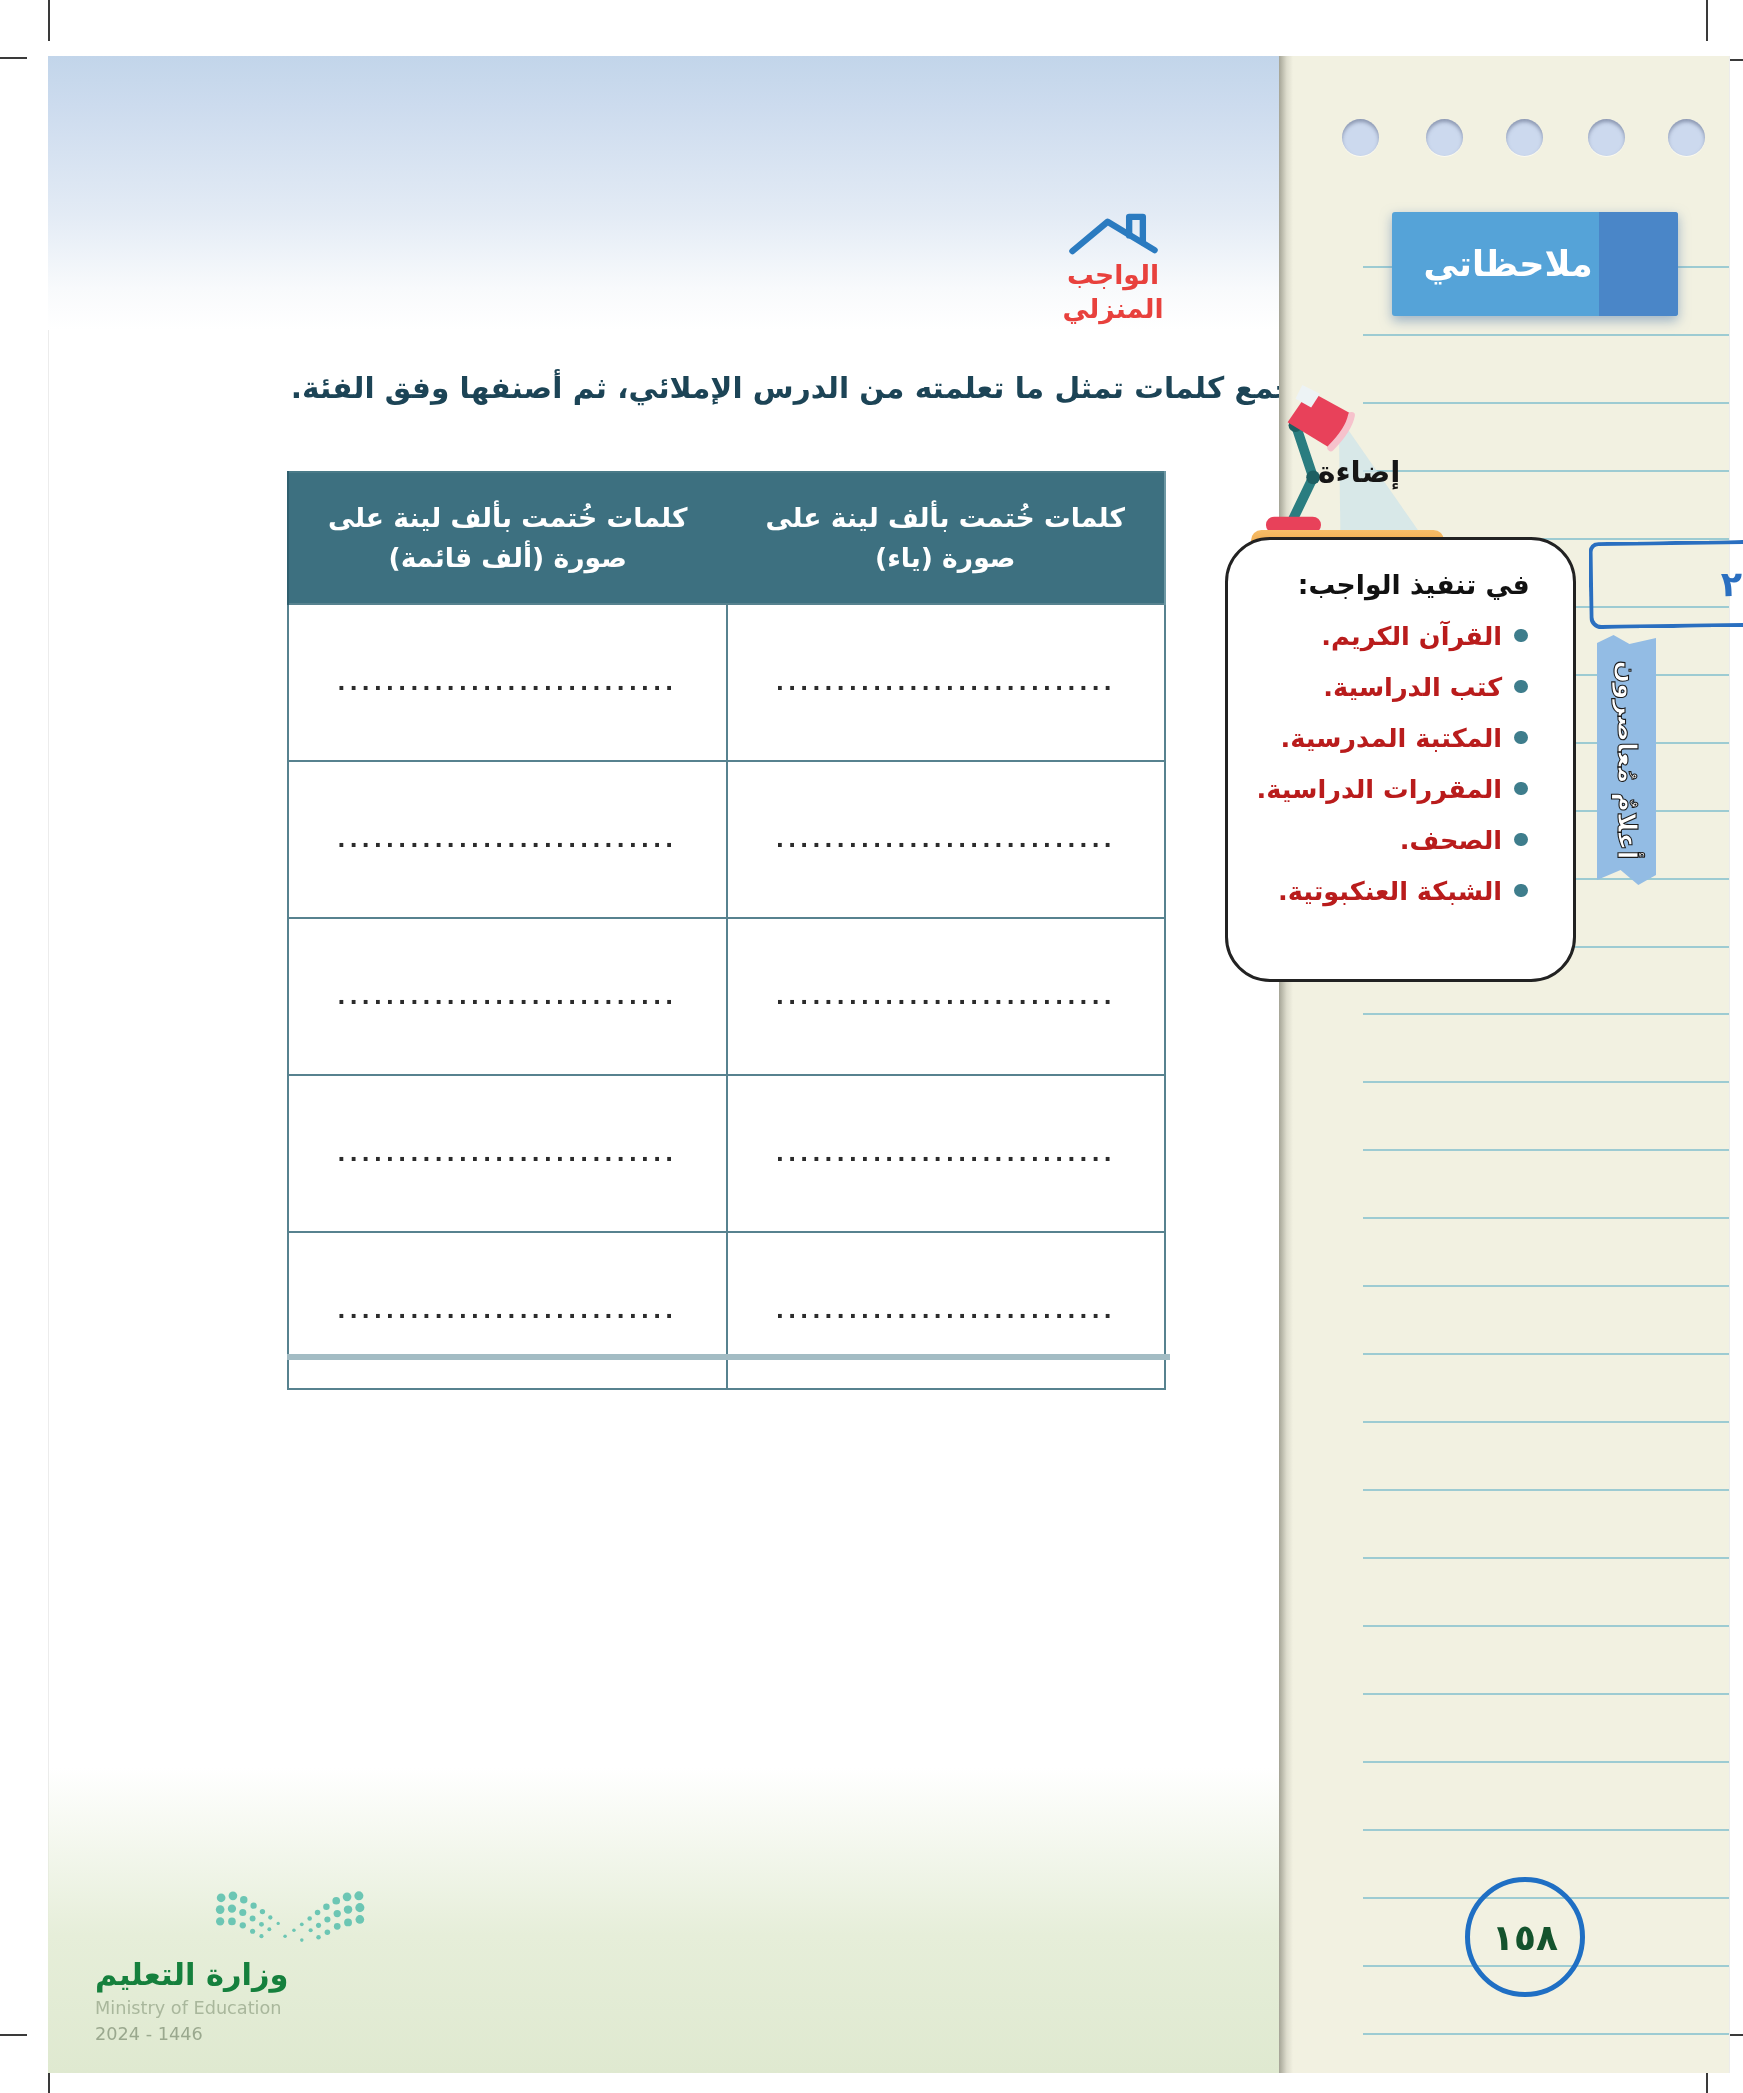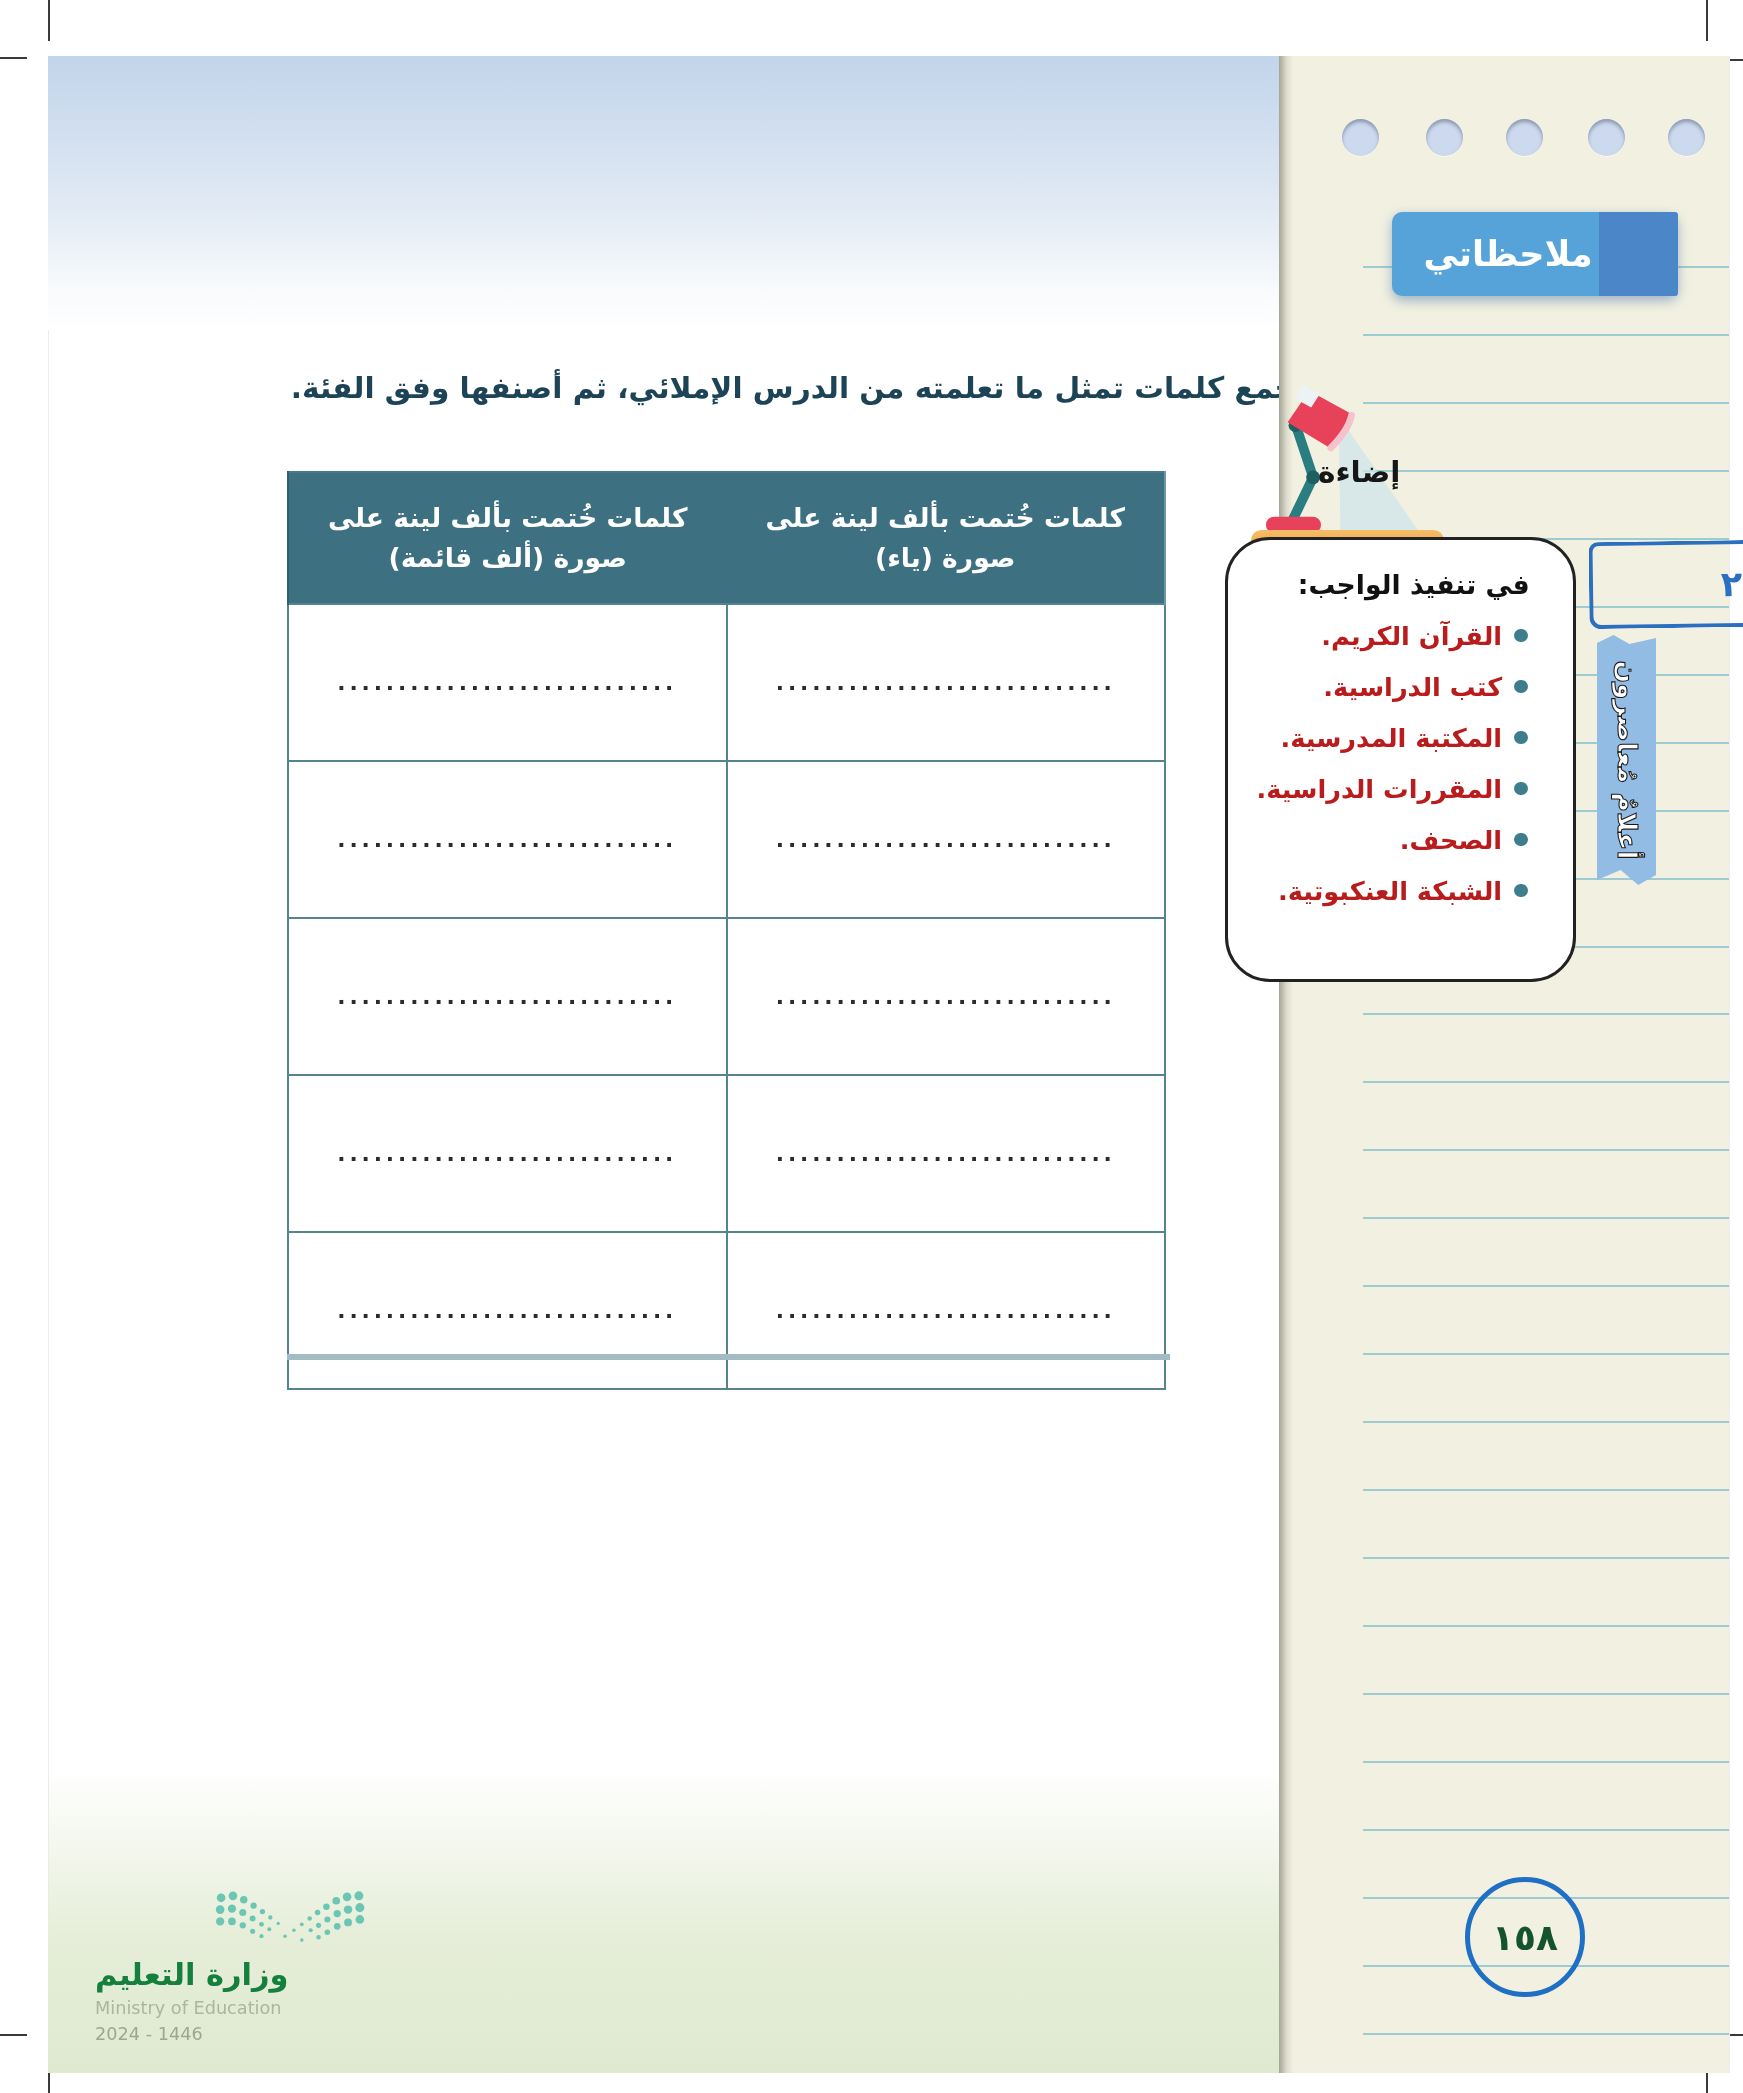--- a/index.html
+++ b/index.html
@@ -48,22 +48,22 @@
 
   
   .sidebar{position:absolute;left:1231px;top:0;width:450px;height:2017px;background:#f2f1e1;}
   .sidebar .spine{position:absolute;left:0;top:0;bottom:0;width:13.8px;
         background:linear-gradient(90deg,rgba(70,70,58,0.45),rgba(70,70,58,0.12) 55%,rgba(70,70,58,0));}
   .ruled-line{position:absolute;left:84px;right:0;height:2px;background:#8ec4cf;opacity:.85;}
 
   .hole{position:absolute;top:63px;width:37px;height:37px;border-radius:50%;
         background:#ccd9ee;box-shadow:inset 0 3px 3.9px rgba(90,100,130,.55), 0 1px 0 #fbfaf0;}
 
-  .notes-label{position:absolute;left:113px;top:156px;width:286px;height:84px;background:#55a3d8;
-        border-radius:10px;box-shadow:0 4.9px 11.8px rgba(90,130,175,.55);display:flex;align-items:center;justify-content:center;}
+  .notes-label{position:absolute;left:113px;top:156px;width:286px;height:104px;background:#55a3d8;
+        border-radius:3px;box-shadow:0 4.9px 11.8px rgba(90,130,175,.55);display:flex;align-items:center;justify-content:center;}
   .notes-label .dark-cap{position:absolute;right:0;top:0;bottom:0;width:79px;background:#4a86c8;border-radius:0 3px 3px 0;}
   .notes-label span{position:relative;z-index:1;color:#fff;font-size:35px;font-weight:bold;margin-right:54px;}
 
   
   .lamp{position:absolute;left:-24.6px;top:323px;width:192px;height:175px;}
   .light-label{position:absolute;left:39px;top:399px;color:#161616;font-size:29.6px;font-weight:bold;z-index:3;}
   .shelf{position:absolute;left:-27.6px;top:474px;width:193px;height:20.7px;border-radius:10.8px;
         background:linear-gradient(180deg,#f6bd69,#eda23f);z-index:2;}
 
   
@@ -105,20 +105,28 @@
   <div class="crop v" style="left:49px;top:2052px;"></div>
   <div class="crop h" style="left:0;top:2034px;"></div>
   <div class="crop v" style="left:1707px;top:2052px;"></div>
   <div class="crop h" style="left:1716px;top:2034px;"></div>
 
   <div class="page">
 
     <div class="top-gradient"></div>
     <div class="bottom-gradient"></div>
 
+    <div class="hw-badge">
+      <svg width="91" height="45" viewBox="0 0 92 46">
+        <path d="M4 42 L40 12 L88 41" fill="none" stroke="#2b7bc0" stroke-width="6.5" stroke-linecap="round" stroke-linejoin="round"></path>
+        <path d="M62 26 V7 H76 V33" fill="none" stroke="#2b7bc0" stroke-width="6.5" stroke-linecap="round" stroke-linejoin="round"></path>
+      </svg>
+      <div class="hw-line">الواجب</div>
+      <div class="hw-line">المنزلي</div>
+    </div>
 
     <div class="instruction">أجمع كلمات تمثل ما تعلمته من الدرس الإملائي، ثم أصنفها وفق الفئة.</div>
 
     <table class="ws-table" dir="rtl">
       <thead>
         <tr>
           <th>كلمات خُتمت بألف لينة على صورة (ياء)</th>
           <th>كلمات خُتمت بألف لينة على صورة (ألف قائمة)</th>
         </tr>
       </thead>

